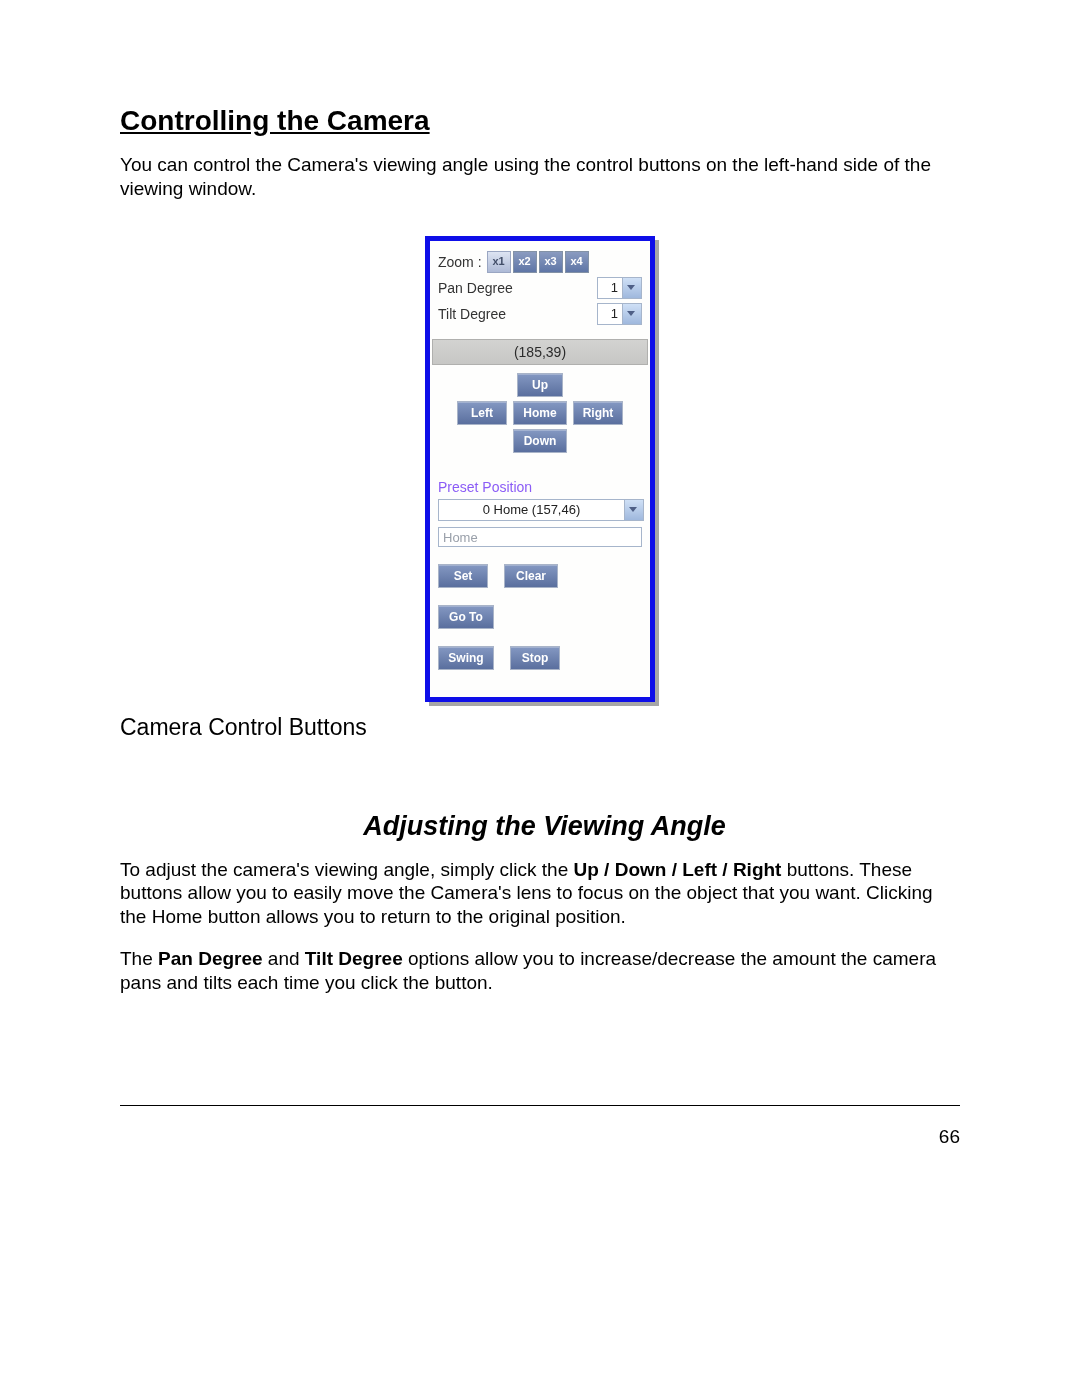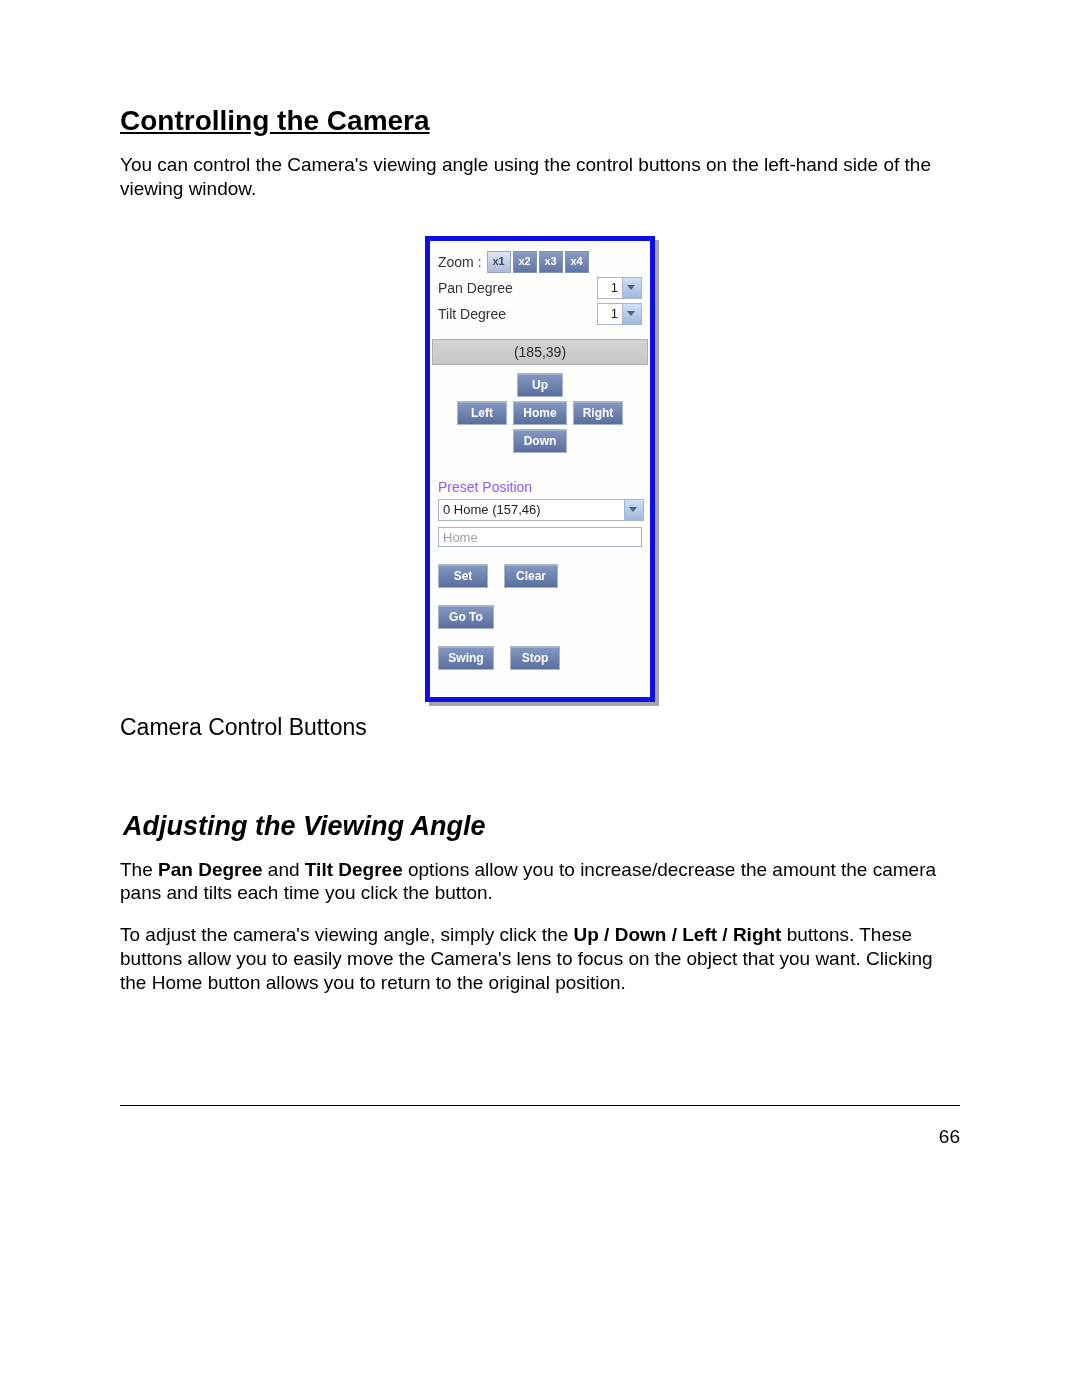--- a/index.html
+++ b/index.html
@@ -43,21 +43,22 @@
   .panel-caption{
     text-align:left;
     font-weight:normal;
     font-size:23px;
     margin:12px 0 70px 0;
   }
   h2.subsection{
     font-size:27px;
     font-weight:bold;
     font-style:italic;
-    margin:0 0 16px 3px;
+    margin:0 0 16px 9px;
+    text-align:center;
   }
   .footer{
     position:absolute;
     left:120px;
     right:120px;
     top:1105px;
     border-top:1px solid #000;
     text-align:right;
     font-size:19px;
     padding-top:20px;
@@ -100,21 +101,21 @@
   .ddl .v{flex:1;background:#fff;font-size:13px;line-height:20px;text-align:right;padding:0 4px;color:#222;min-width:16px;}
   .ddl .arrow{
     width:18px;background:linear-gradient(#cfe0f6,#9fb8dd);
     border-left:1px solid #a6b5cb;
     position:relative;
   }
   .ddl .arrow:after{
     content:"";position:absolute;left:4px;top:7px;
     border-left:4px solid transparent;border-right:4px solid transparent;border-top:5px solid #4e5f86;
   }
-  .ddl.wide .v{text-align:left;}
+  .ddl.wide .v{text-align:center;}
   .coord{
     margin:14px -6px 8px -6px;
     background:linear-gradient(#d3d3d1,#c7c7c5);
     border:1px solid #b0b0ae;
     text-align:center;
     font-size:14px;
     color:#2b2b2b;
     padding:4px 0;
   }
   .btn{
@@ -222,24 +223,24 @@
       </div>
 
     </div>
   </div>
 
   <div class="panel-caption">Camera Control Buttons</div>
 
   <h2 class="subsection">Adjusting the Viewing Angle</h2>
 
   <p class="body">
+    <span>To adjust the camera's viewing angle, simply click the </span><b>Up / Down / Left / Right</b><span> buttons. These buttons allow you to easily move the Camera's lens to focus on the object that you want. Clicking the Home button allows you to return to the original position.</span>
+  </p>
+
+  <p class="body">
     <span>The </span><b>Pan Degree</b><span> and </span><b>Tilt Degree</b><span> options allow you to increase/decrease the amount the camera pans and tilts each time you click the button.</span>
-  </p>
-
-  <p class="body">
-    <span>To adjust the camera's viewing angle, simply click the </span><b>Up / Down / Left / Right</b><span> buttons. These buttons allow you to easily move the Camera's lens to focus on the object that you want. Clicking the Home button allows you to return to the original position.</span>
   </p>
 
 </div>
 
 <div class="footer">
   <span>66</span>
 </div>
 
 </body></html>

